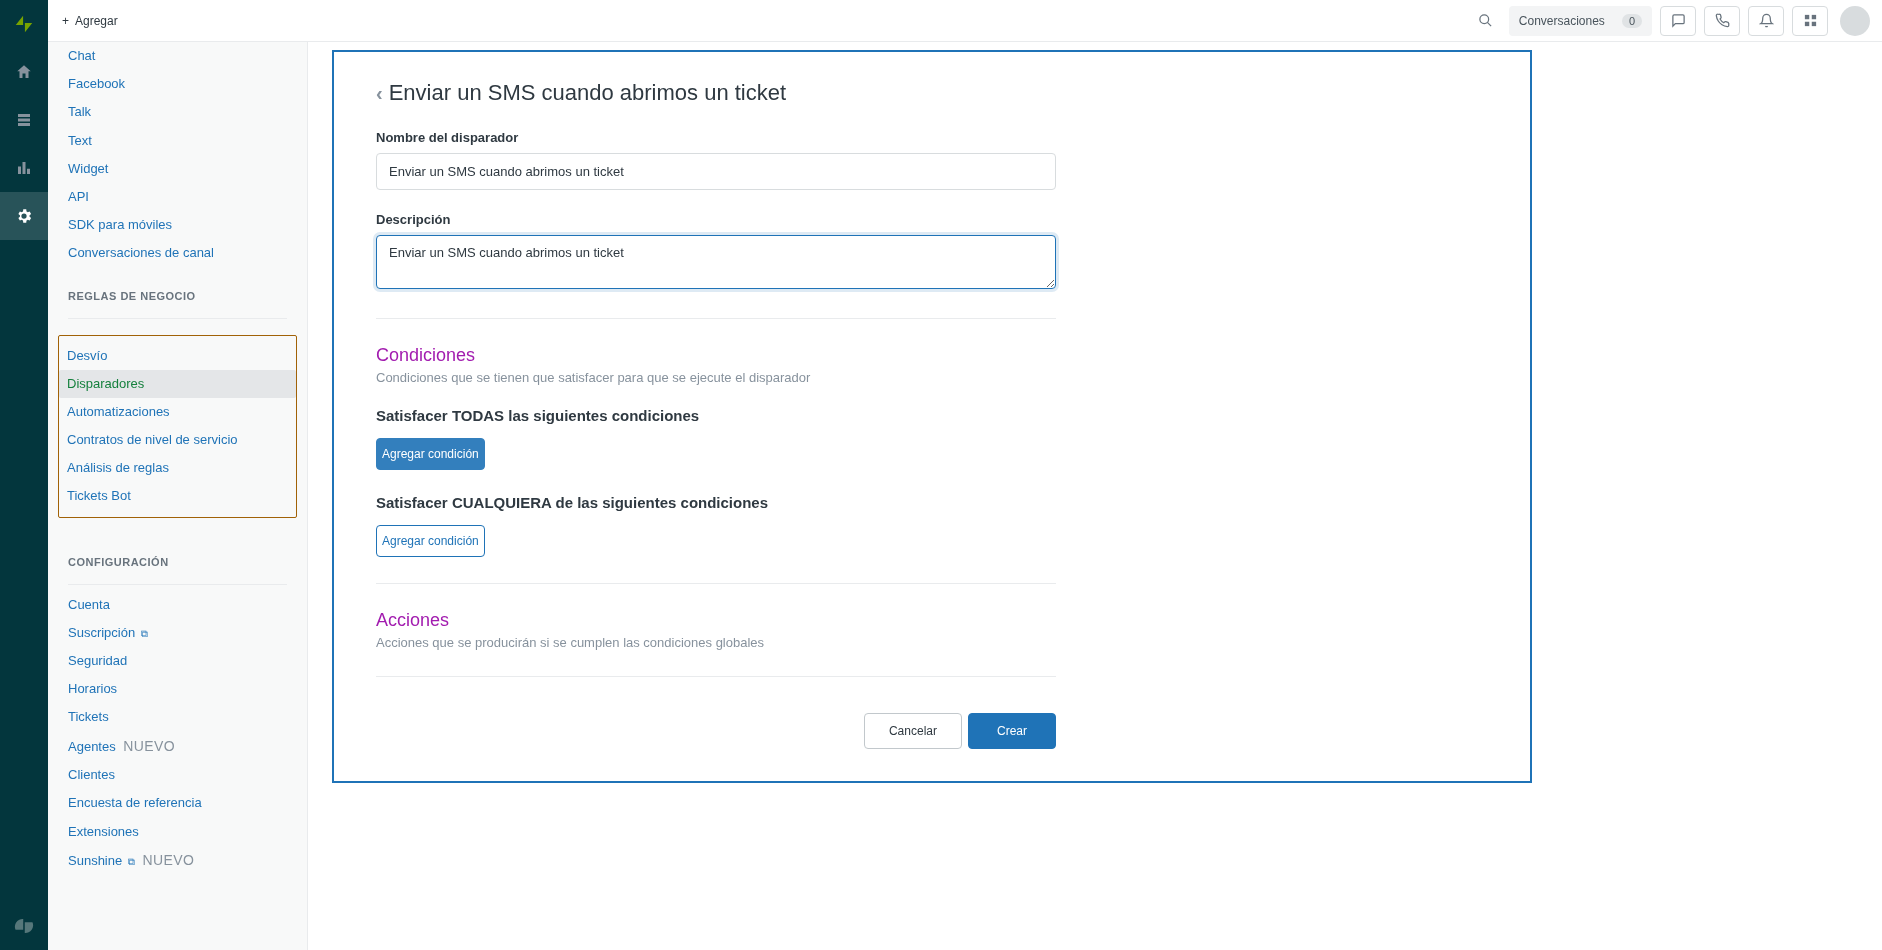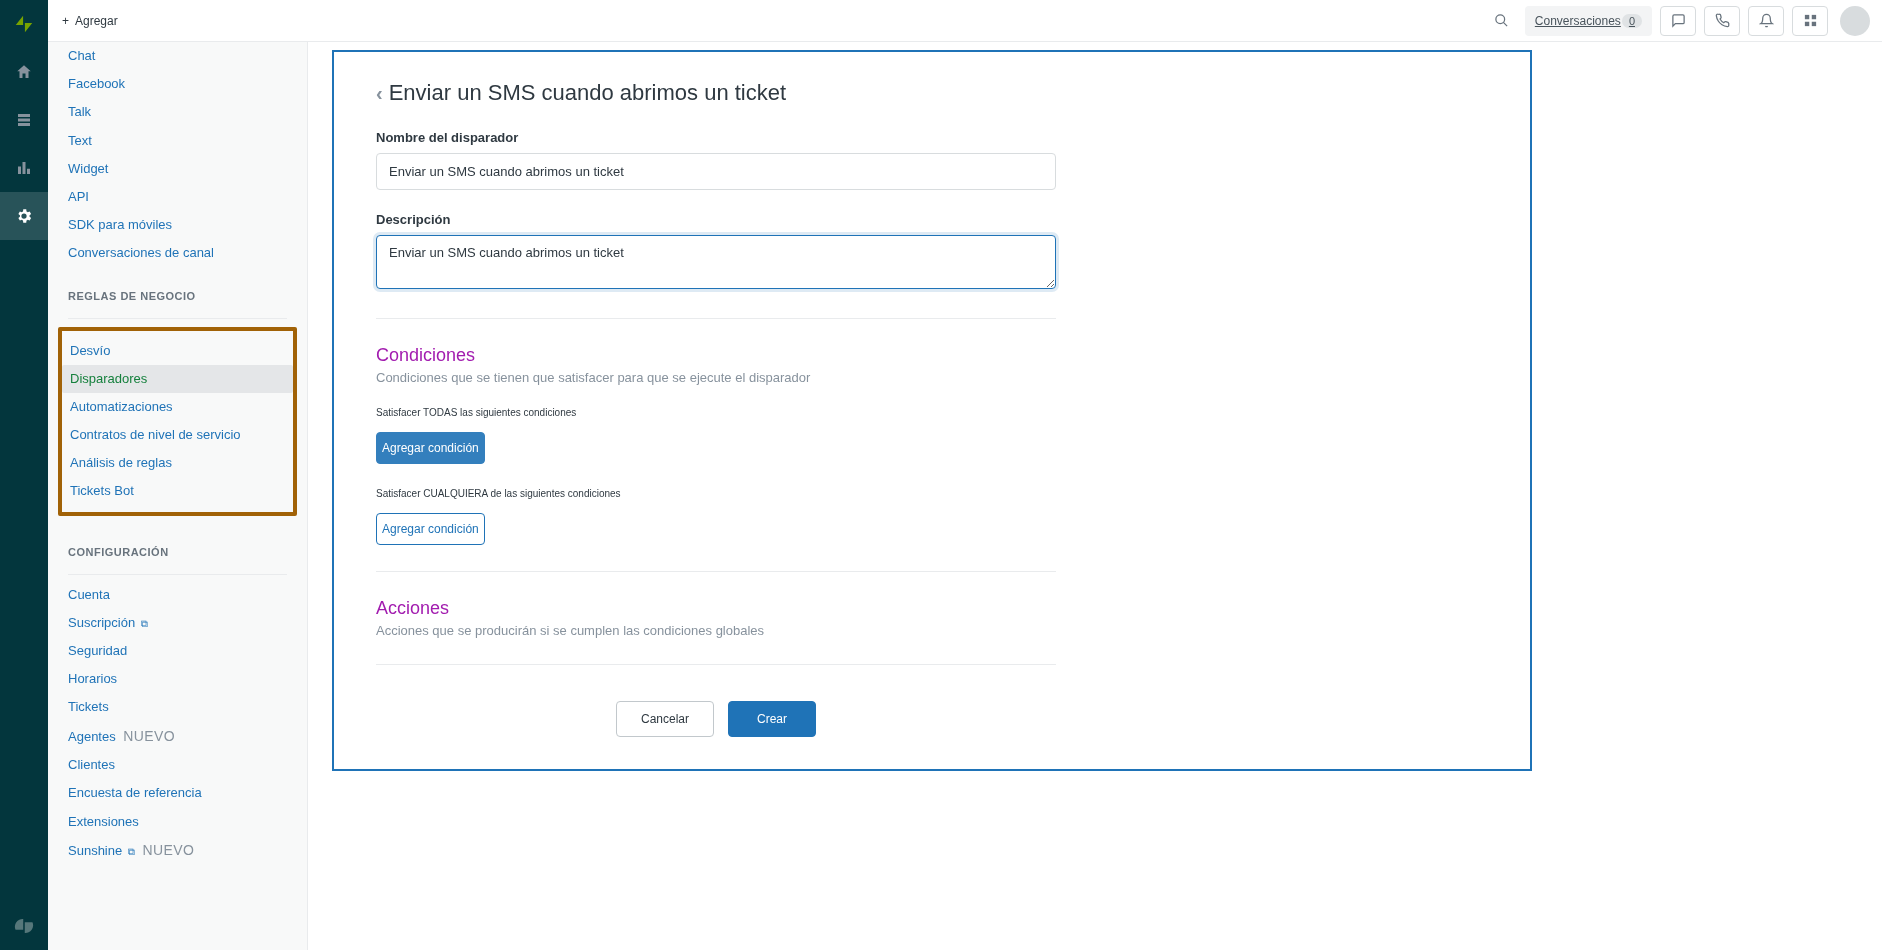--- a/index.html
+++ b/index.html
@@ -107,25 +107,24 @@
       width: 30px;
     }
     .conversations-btn {
       height: 30px;
       padding: 0 10px;
       border-radius: 4px;
       background: #f3f4f5;
       color: #49545c;
       display: flex;
       align-items: center;
-      gap: 1px;
+      gap: 17px;
       font-size: 12px;
       cursor: pointer;
       margin-left: 8px;
-      text-decoration: underline;
     }
     .conv-badge {
       background: #e0e3e5;
       border-radius: 10px;
       padding: 1px 7px;
       font-size: 11px;
       color: #49545c;
     }
     .avatar {
       width: 30px;
@@ -179,23 +178,23 @@
       font-weight: 600;
       color: #68737d;
       letter-spacing: 0.5px;
       padding: 22px 20px 10px 20px;
     }
     .sidebar-divider {
       border-top: 1px solid #e9ebed;
       margin: 6px 20px;
     }
     .sidebar-box {
-      border: 4px solid #a16207;
+      border: 1px solid #a16207;
       border-radius: 2px;
-      margin: 8px 10px;
+      margin: 16px 10px;
       padding: 6px 0;
     }
     .badge-new {
       font-size: 14px;
       color: #87929d;
       letter-spacing: 0.4px;
       margin-left: 4px;
     }
     .ext-icon {
       font-size: 10px;
@@ -271,22 +270,22 @@
       font-weight: 400;
       color: #a21caf;
       margin-bottom: 4px;
     }
     .section-desc {
       font-size: 13px;
       color: #87929d;
       margin-bottom: 22px;
     }
     .sub-label {
-      font-size: 10px;
-      font-weight: 400;
+      font-size: 15px;
+      font-weight: 700;
       color: #2f3941;
       margin-bottom: 14px;
     }
     .btn {
       display: inline-flex;
       align-items: center;
       justify-content: center;
       border-radius: 4px;
       padding: 8px 5px;
       font-size: 12px;
@@ -302,22 +301,22 @@
     .btn-outline {
       background: #fff;
       color: #1f73b7;
       border-color: #1f73b7;
     }
     .cond-block {
       margin-bottom: 24px;
     }
     .footer-actions {
       display: flex;
-      justify-content: center;
-      gap: 14px;
+      justify-content: flex-end;
+      gap: 6px;
       max-width: 680px;
       padding-top: 10px;
     }
     .btn-cancel {
       background: #fff;
       color: #2f3941;
       border: 1px solid #c2c8cc;
       padding: 10px 24px;
     }
     .btn-create {

